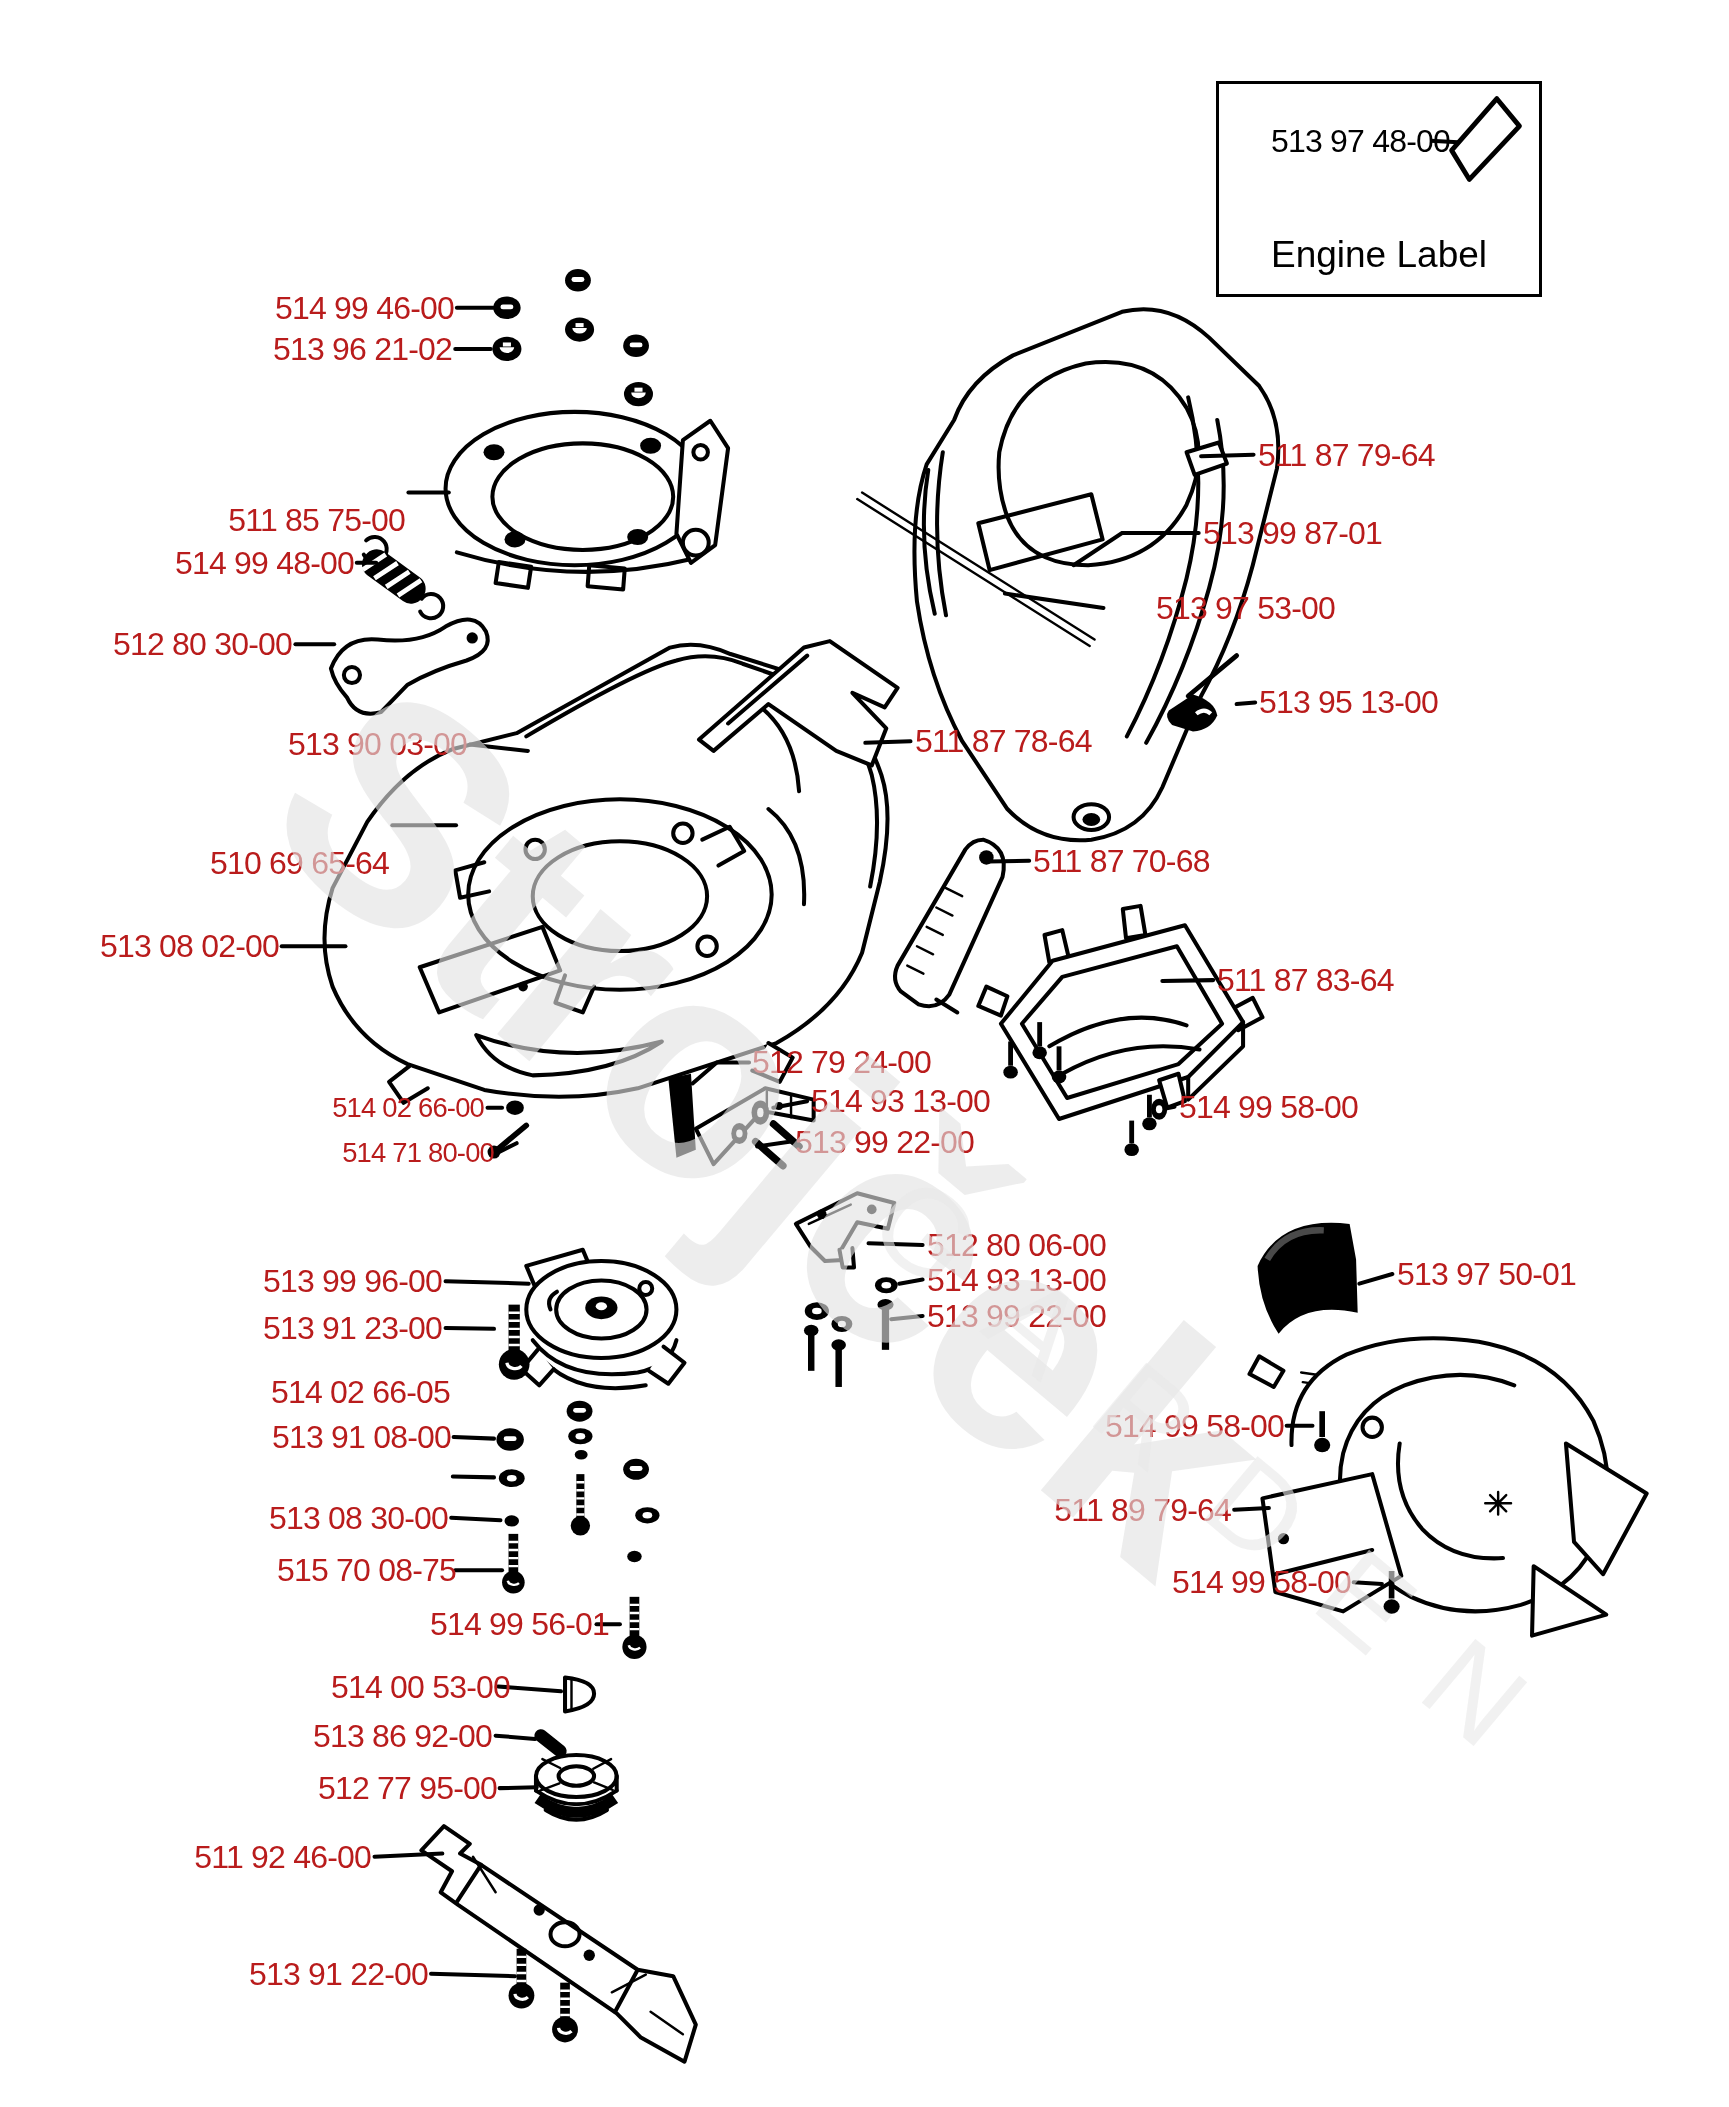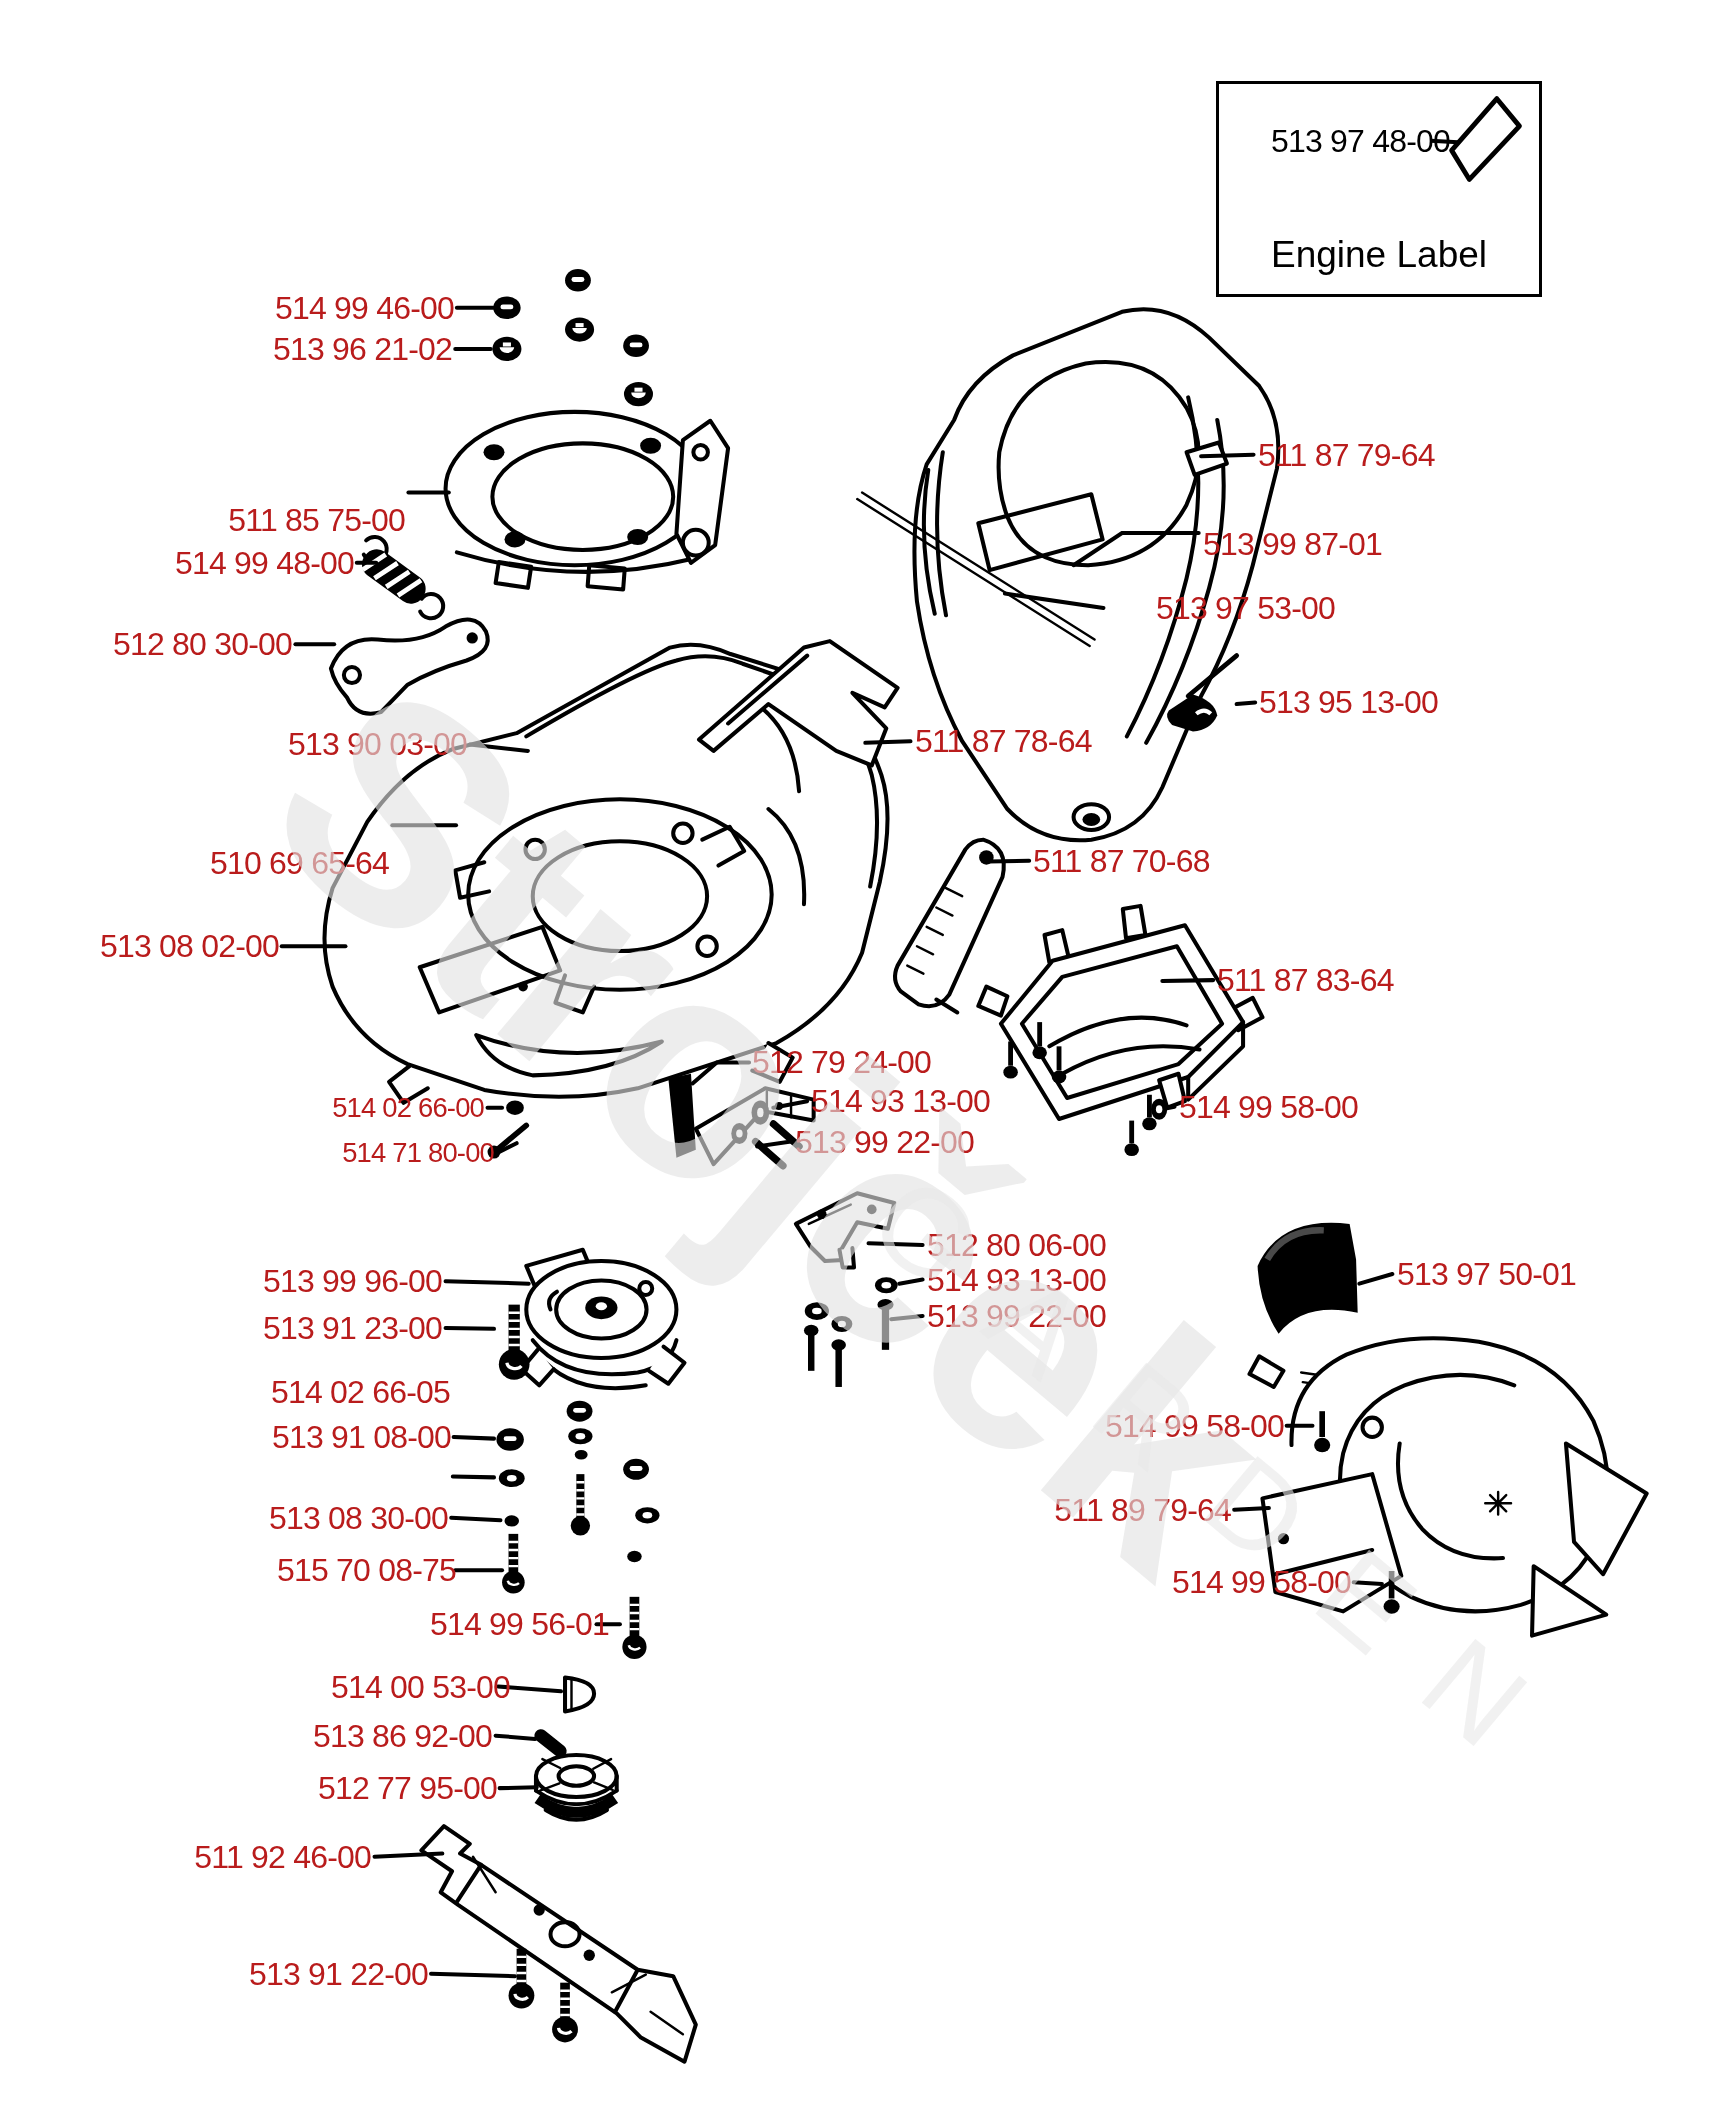--- a/index.html
+++ b/index.html
@@ -422,21 +422,21 @@
   <div id="labels">
       <div class="plabel right" style="left: 454px; top: 308px;">514 99 46-00</div>
       <div class="plabel right" style="left: 452px; top: 349px;">513 96 21-02</div>
       <div class="plabel right" style="left: 405px; top: 492px; margin-top: 28px;">511 85 75-00</div>
       <div class="plabel right" style="left: 354px; top: 563px;">514 99 48-00</div>
       <div class="plabel right" style="left: 292px; top: 644px;">512 80 30-00</div>
       <div class="plabel right" style="left: 467px; top: 744px;">513 90 03-00</div>
       <div class="plabel right" style="left: 389px; top: 825px; margin-top: 38px;">510 69 65-64</div>
       <div class="plabel right" style="left: 279px; top: 946px;">513 08 02-00</div>
       <div class="plabel left" style="left: 1258px; top: 455px;">511 87 79-64</div>
-      <div class="plabel left" style="left: 1203px; top: 533px; margin-top: 11px;">513 99 87-01</div>
+      <div class="plabel left" style="left: 1203px; top: 533px;">513 99 87-01</div>
       <div class="plabel left" style="left: 1108px; top: 608px; margin-left: 48px;">513 97 53-00</div>
       <div class="plabel left" style="left: 1259px; top: 702px;">513 95 13-00</div>
       <div class="plabel left" style="left: 915px; top: 741px;">511 87 78-64</div>
       <div class="plabel left" style="left: 1033px; top: 861px;">511 87 70-68</div>
       <div class="plabel left" style="left: 1217px; top: 980px;">511 87 83-64</div>
       <div class="plabel left" style="left: 1179px; top: 1107px;">514 99 58-00</div>
       <div class="plabel left" style="left: 752px; top: 1062px;">512 79 24-00</div>
       <div class="plabel left" style="left: 811px; top: 1101px;">514 93 13-00</div>
       <div class="plabel left" style="left: 795px; top: 1142px;">513 99 22-00</div>
       <div class="plabel right" style="left: 484px; top: 1108px; font-size: 27.4px;">514 02 66-00</div>

